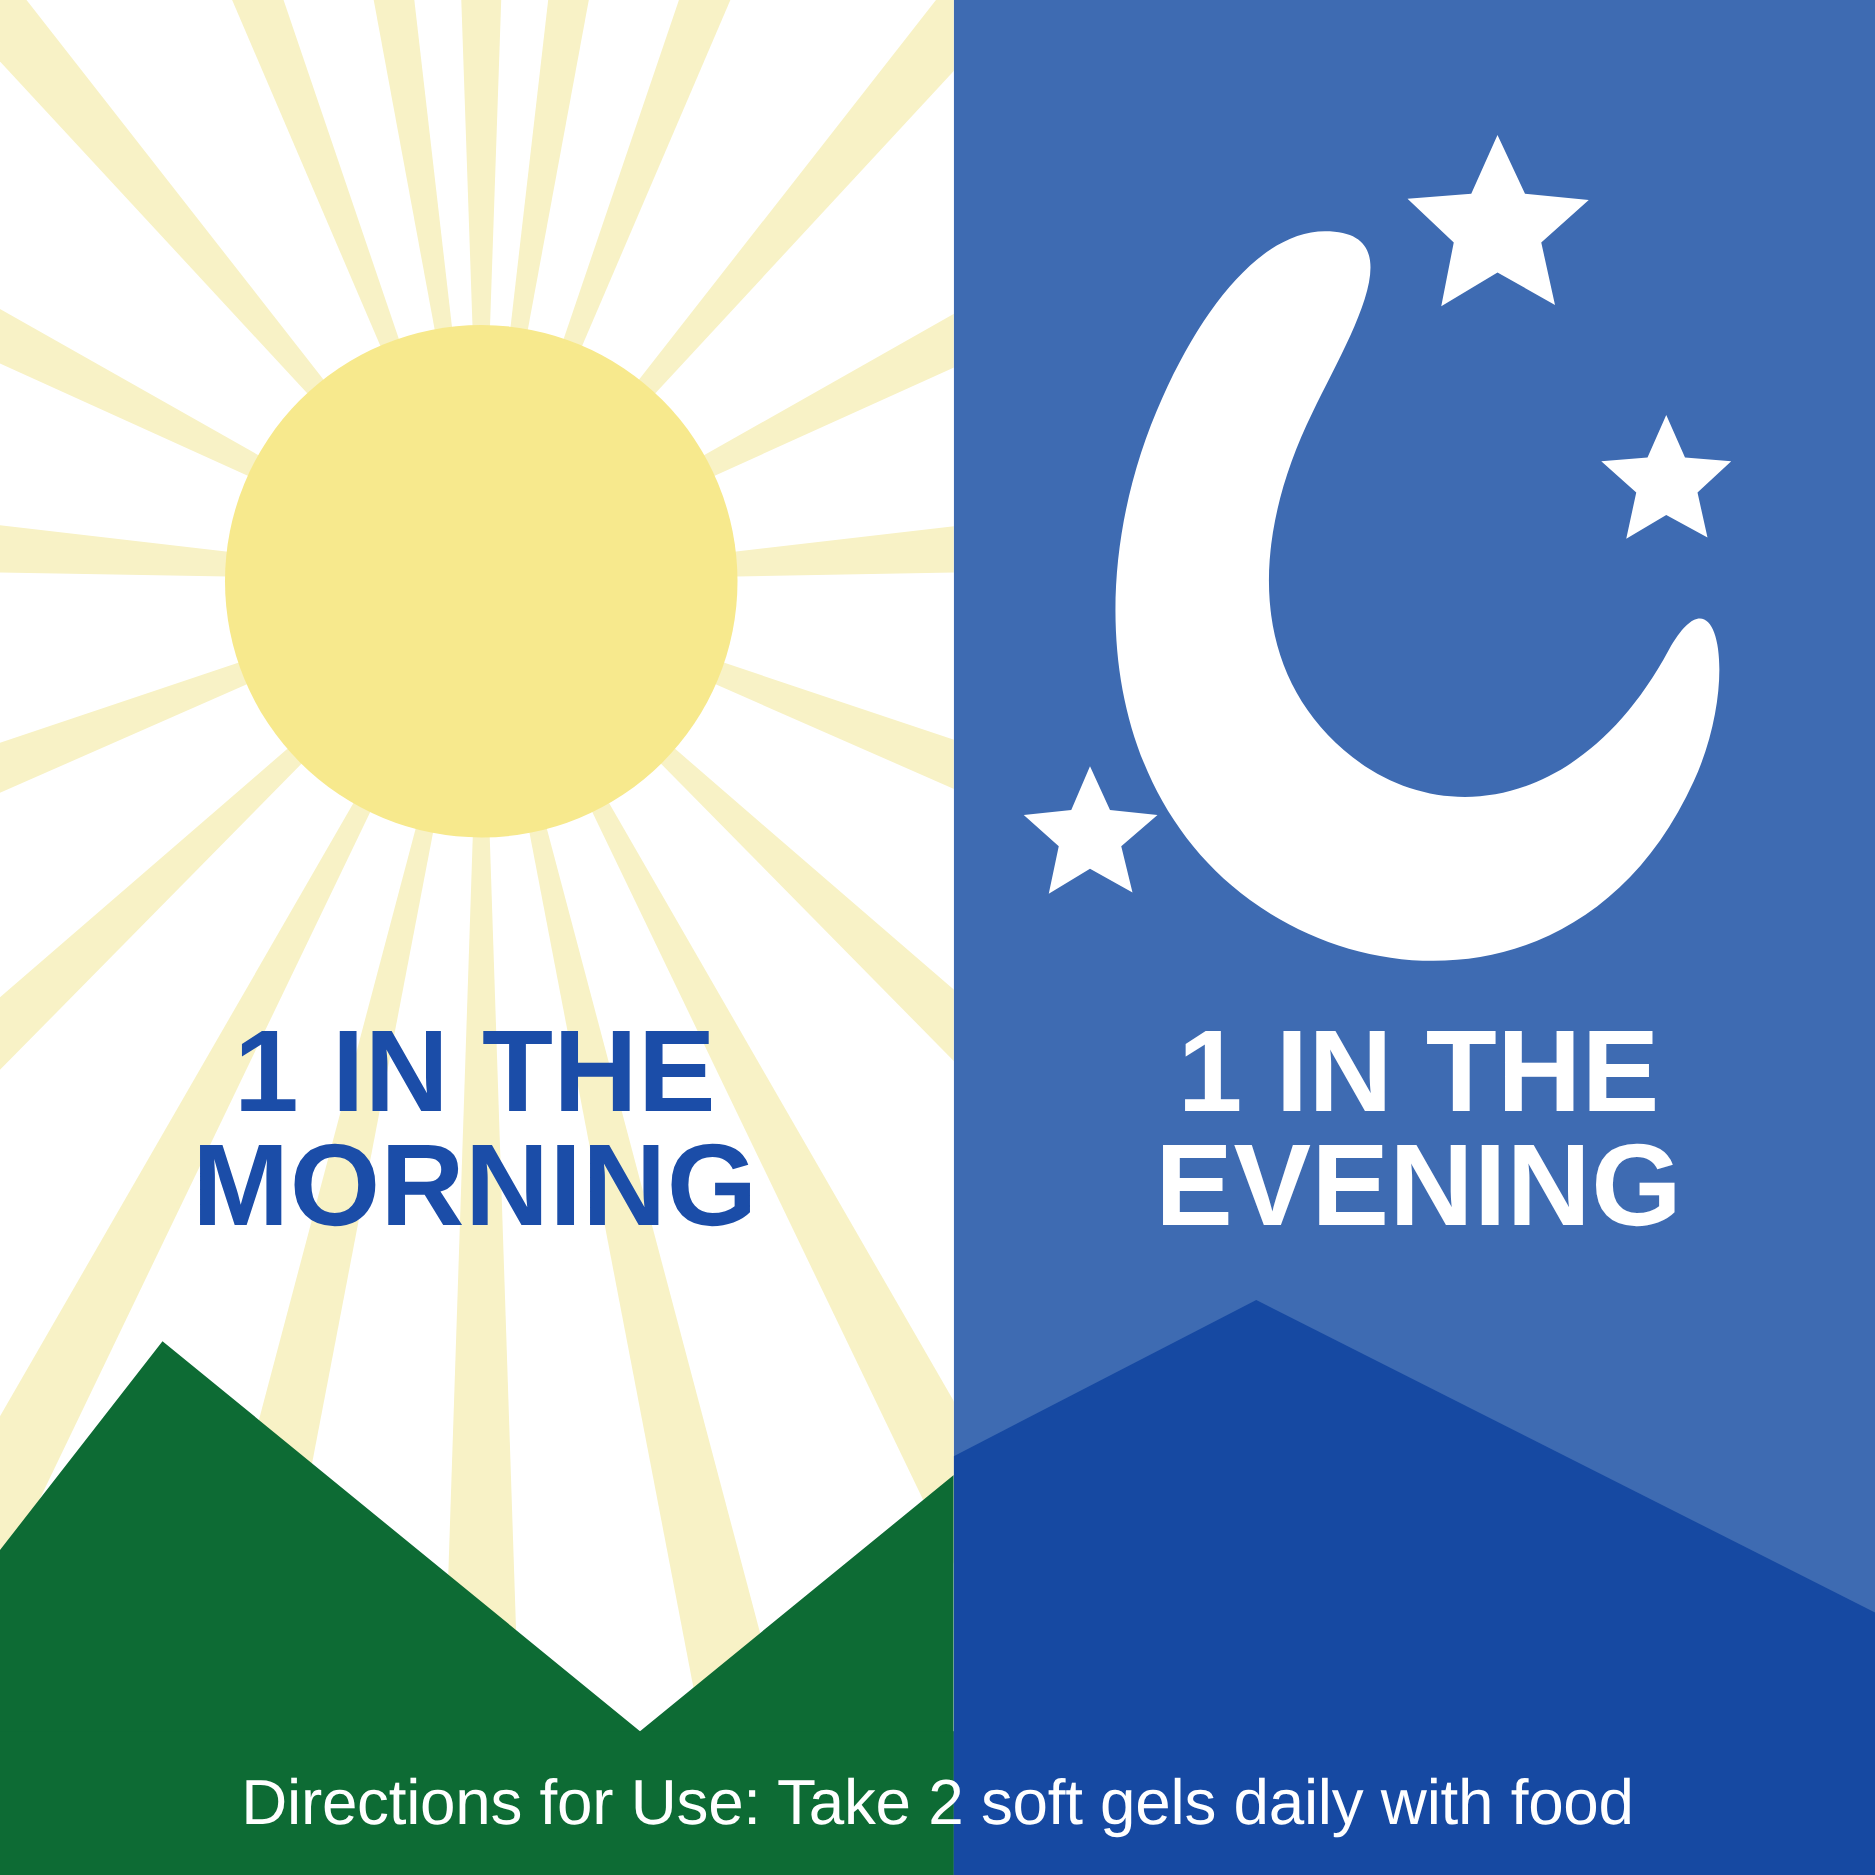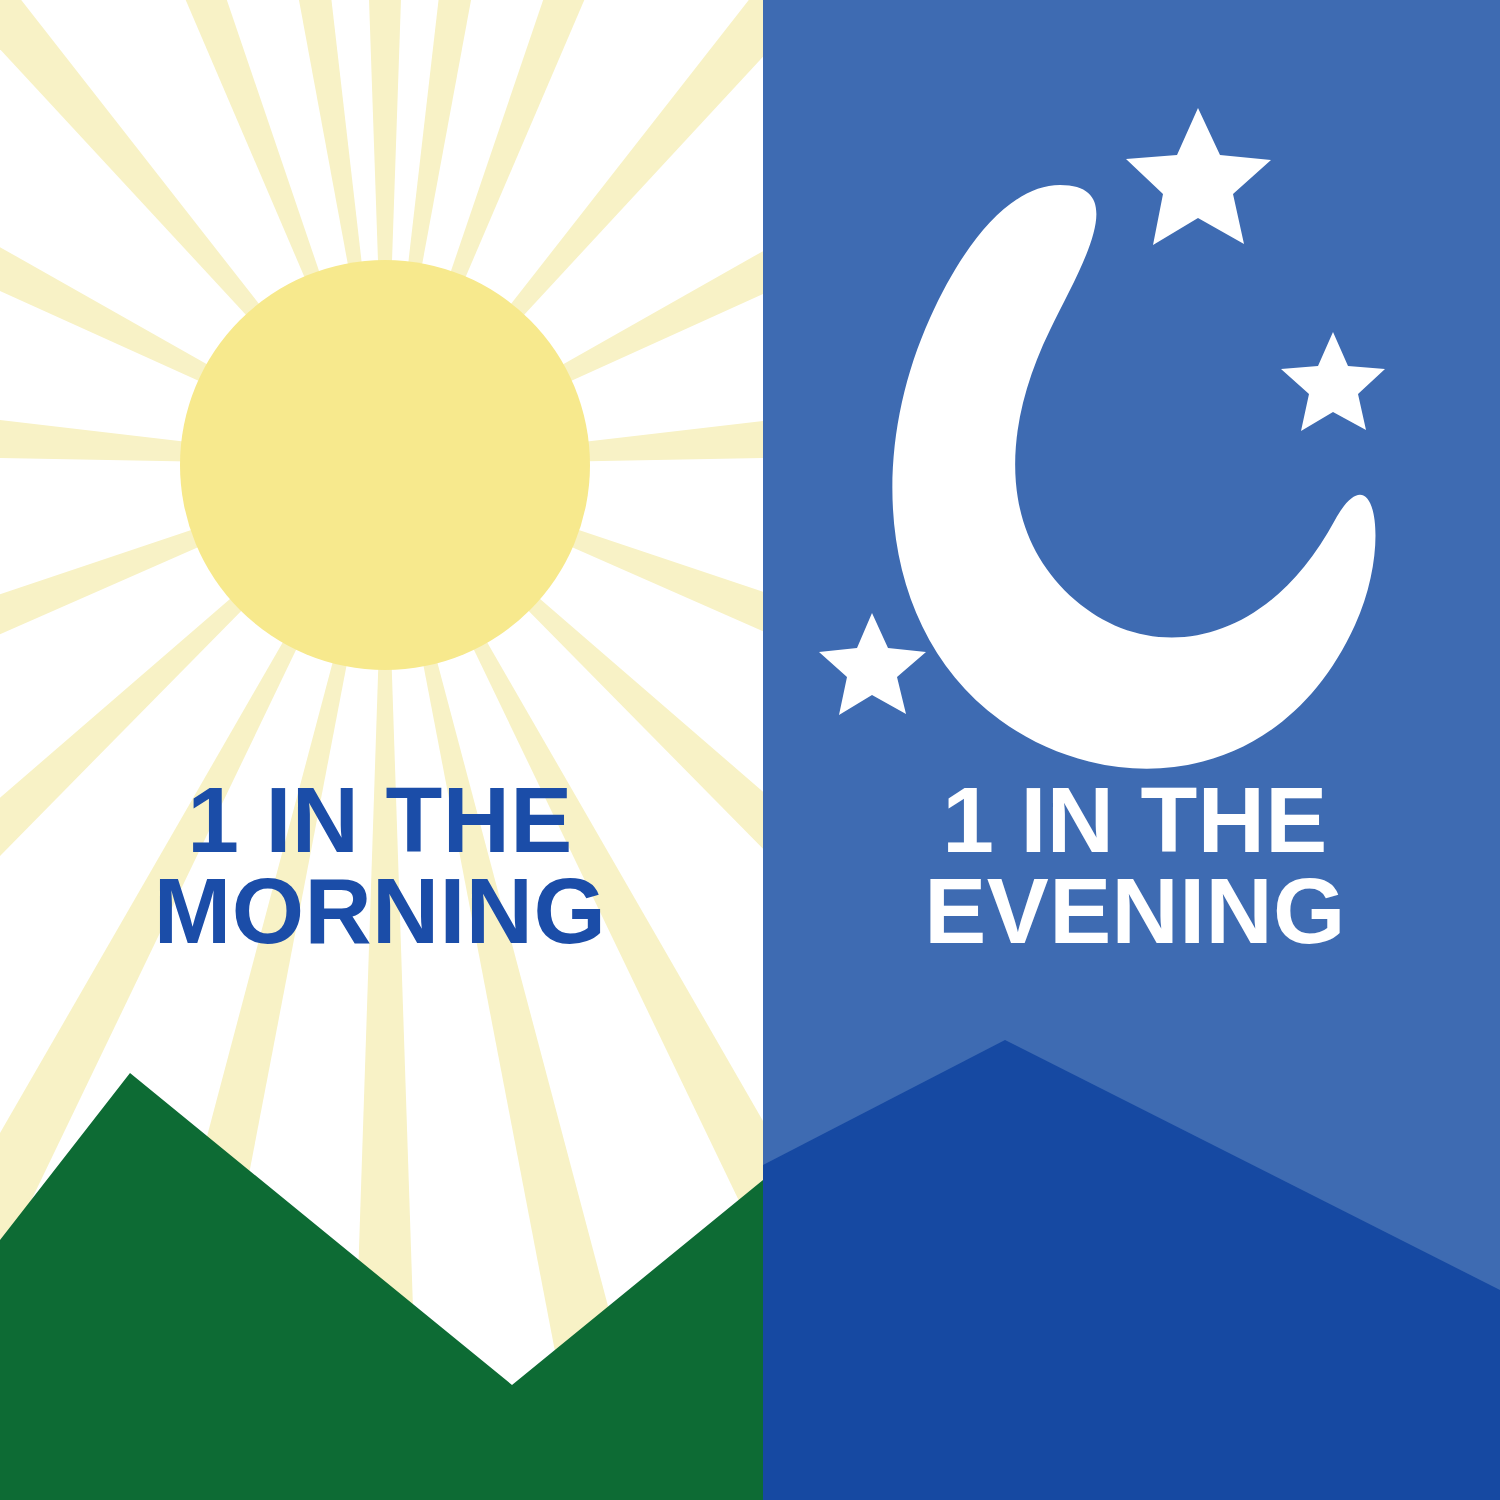--- a/index.html
+++ b/index.html
@@ -27,20 +27,21 @@
   .panel-label {
     position: absolute;
     text-align: center;
     font-weight: 700;
     letter-spacing: 0.4px;
     line-height: 0.98;
     text-transform: uppercase;
     font-stretch: condensed;
     white-space: pre-line;
     user-select: none;
+    margin-top: 37px;
   }
   #morning-label {
     left: 20px;
     top: 775px;
     width: 720px;
     font-size: 93px;
     color: #1B4DA8;
   }
   #evening-label {
     left: 790px;
@@ -134,14 +135,15 @@
       <rect x="763" y="1385" width="737" height="115" fill="#1649A2"></rect>
     </g>
   </svg>
 
   <div class="panel-label" id="morning-label">1 IN THE
 MORNING</div>
 
   <div class="panel-label" id="evening-label">1 IN THE
 EVENING</div>
 
+  <div id="directions-text">Directions for Use: Take 2 soft gels daily with food</div>
 
 </div>
 
 </body></html>

